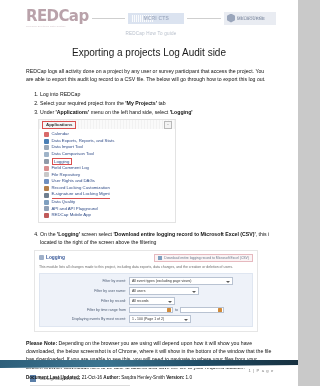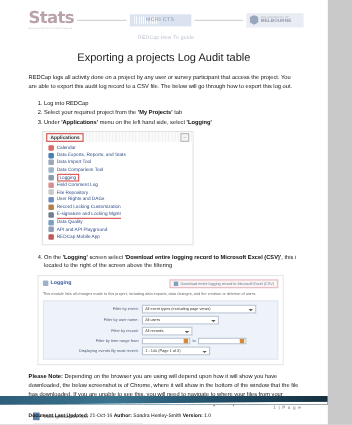--- a/index.html
+++ b/index.html
@@ -184,40 +184,40 @@
   }
 </style>
 </head>
 <body>
 
 <div class="page">
 
   <div class="hdr">
     <div class="hdr-row">
       <div>
-        <div class="redcap-logo"><span class="r-hook">Stats</span></div>
+        <div class="redcap-logo"><span class="r-hook">REDCap</span></div>
         <div class="redcap-tag">Research Electronic Data Capture</div>
       </div>
       <div class="rule"></div>
       <div class="mid-logo">
         <span class="mid-txt">MCRI CTS</span>
       </div>
       <div class="rule"></div>
       <div class="uom-logo">
         <div class="uom-crest"></div>
         <div class="uom-txt">
           <span class="l1">THE UNIVERSITY OF</span>
           <span class="l2">MELBOURNE</span>
         </div>
       </div>
     </div>
     <div class="subtitle">REDCap How To guide</div>
   </div>
 
-  <h1 class="doc-title">Exporting a projects Log Audit table</h1>
+  <h1 class="doc-title">Exporting a projects Log Audit side</h1>
 
   <div class="body">
 
     <p class="intro">REDCap logs all activity done on a project by any user or survey participant that access the project. You are able to export this audit log record to a CSV file. The below will go through how to export this log out.</p>
 
     <ol class="steps">
       <li><span>Log into REDCap</span></li>
       <li><span>Select your required project from the </span><b>'My Projects'</b><span> tab</span></li>
       <li><span>Under </span><b>'Applications'</b><span> menu on the left hand side, select </span><b>'Logging'</b></li>
     </ol>

